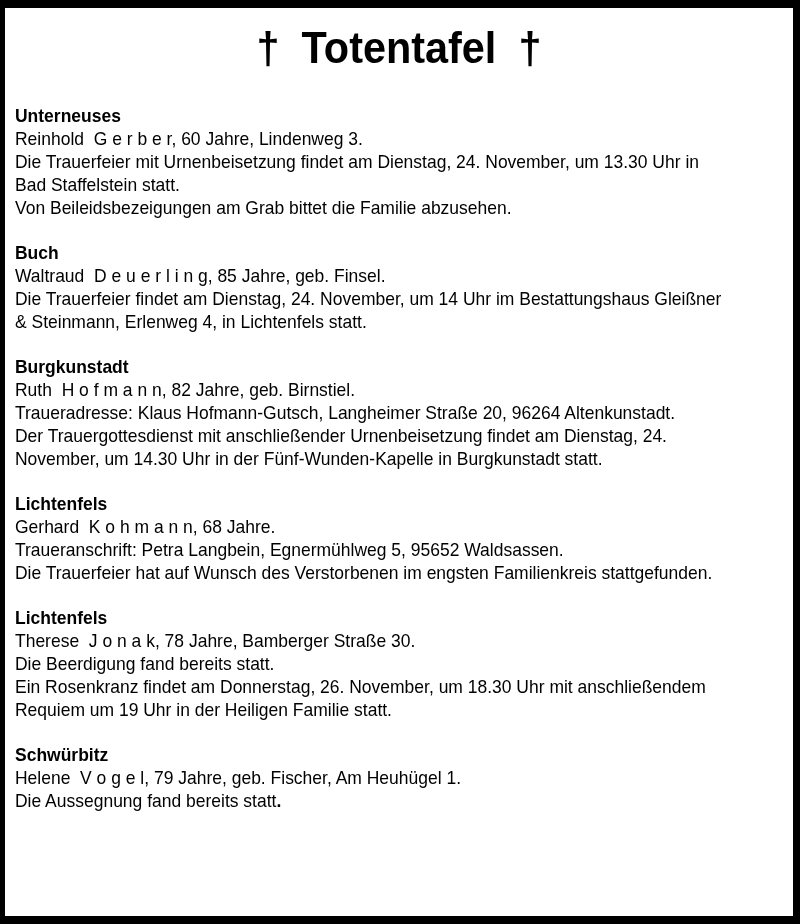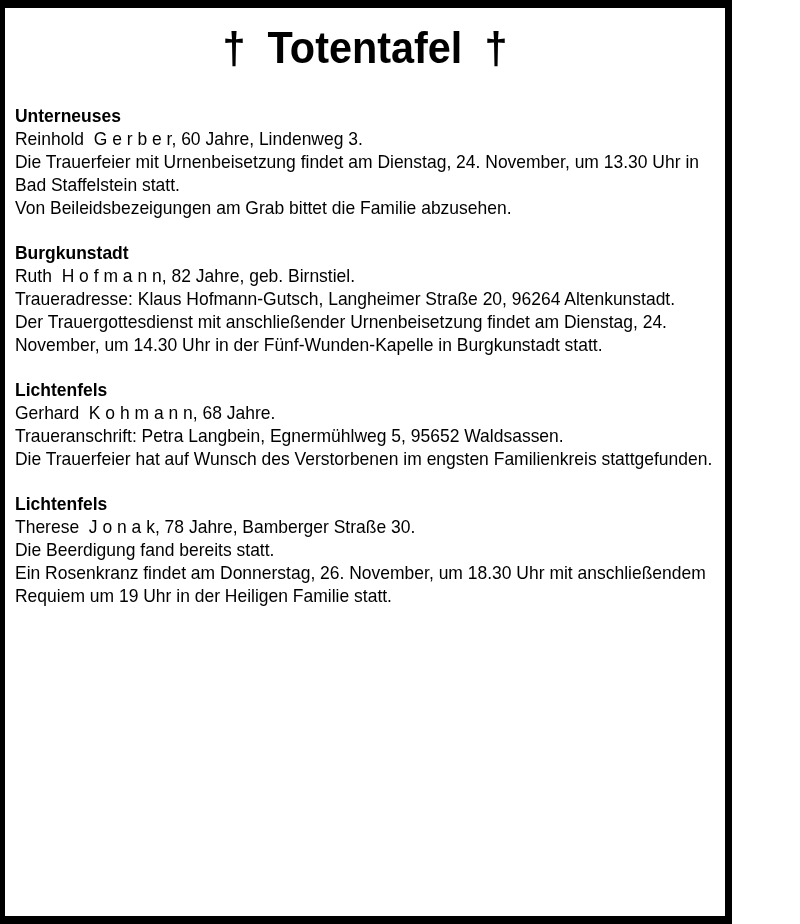--- a/index.html
+++ b/index.html
@@ -4,21 +4,21 @@
 <style>
   html, body { margin: 0; padding: 0; }
   body {
     width: 800px;
     height: 924px;
     background: #ffffff;
     overflow: hidden;
   }
   .page {
     box-sizing: border-box;
-    width: 732px;
+    width: 800px;
     height: 924px;
     background: #ffffff;
     border-style: solid;
     border-color: #000000;
     border-width: 8px 7px 8px 5px;
     padding: 0 10px 0 10px;
     font-family: "Liberation Sans", sans-serif;
     color: #000000;
     overflow: hidden;
   }
@@ -60,20 +60,26 @@
 
   <div class="section">
     <div class="section-heading">Unterneuses</div>
     <div class="line">Reinhold  G e r b e r, 60 Jahre, Lindenweg 3.</div>
     <div class="line">Die Trauerfeier mit Urnenbeisetzung findet am Dienstag, 24. November, um 13.30 Uhr in</div>
     <div class="line">Bad Staffelstein statt.</div>
     <div class="line">Von Beileidsbezeigungen am Grab bittet die Familie abzusehen.</div>
   </div>
 
 
+  <div class="section">
+    <div class="section-heading">Buch</div>
+    <div class="line">Waltraud  D e u e r l i n g, 85 Jahre, geb. Finsel.</div>
+    <div class="line">Die Trauerfeier findet am Dienstag, 24. November, um 14 Uhr im Bestattungshaus Gleißner</div>
+    <div class="line">&amp; Steinmann, Erlenweg 4, in Lichtenfels statt.</div>
+  </div>
 
   <div class="section">
     <div class="section-heading">Burgkunstadt</div>
     <div class="line">Ruth  H o f m a n n, 82 Jahre, geb. Birnstiel.</div>
     <div class="line">Traueradresse: Klaus Hofmann-Gutsch, Langheimer Straße 20, 96264 Altenkunstadt.</div>
     <div class="line">Der Trauergottesdienst mit anschließender Urnenbeisetzung findet am Dienstag, 24.</div>
     <div class="line">November, um 14.30 Uhr in der Fünf-Wunden-Kapelle in Burgkunstadt statt.</div>
   </div>
 
   <div class="section">
@@ -84,14 +90,19 @@
   </div>
 
   <div class="section">
     <div class="section-heading">Lichtenfels</div>
     <div class="line">Therese  J o n a k, 78 Jahre, Bamberger Straße 30.</div>
     <div class="line">Die Beerdigung fand bereits statt.</div>
     <div class="line">Ein Rosenkranz findet am Donnerstag, 26. November, um 18.30 Uhr mit anschließendem</div>
     <div class="line">Requiem um 19 Uhr in der Heiligen Familie statt.</div>
   </div>
 
+  <div class="section">
+    <div class="section-heading">Schwürbitz</div>
+    <div class="line">Helene  V o g e l, 79 Jahre, geb. Fischer, Am Heuhügel 1.</div>
+    <div class="line"><span>Die Aussegnung fand bereits statt</span><span class="bold">.</span></div>
+  </div>
 
 </div>
 
 </body></html>

